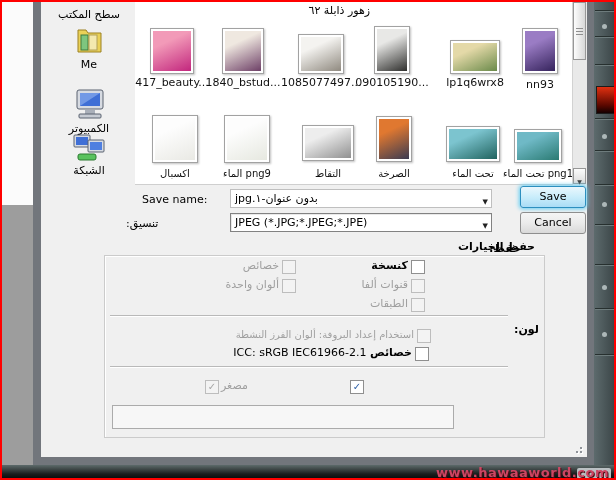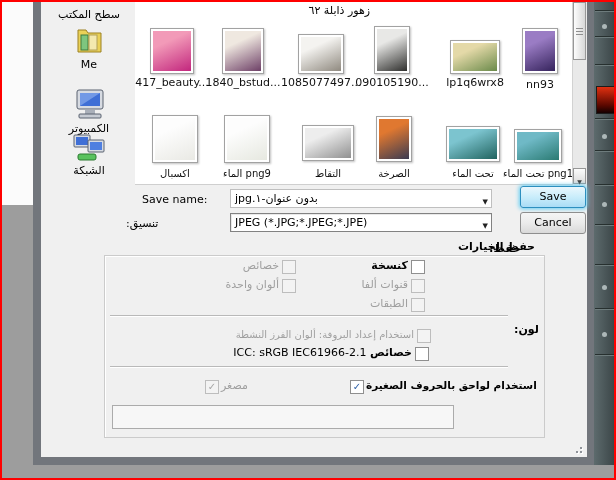--- a/index.html
+++ b/index.html
@@ -249,22 +249,25 @@
     <span dir="ltr">ICC: sRGB IEC61966-2.1</span>
   </div>
   <div class="cb" style="left:413px;top:345px"></div>
 
   <div class="divider" style="left:108px;top:364px"></div>
 
   <div class="cb gray" style="left:203px;top:378px">✓</div>
   <div class="lab dis" dir="rtl" style="left:219px;top:377px">مصغر</div>
 
   <div class="cb" style="left:348px;top:378px">✓</div>
-  <div class="lab b" dir="rtl" style="left:364px;top:377px;font-size:10.5px">استخدام لواحق بالحروف الصغيرة</div>
 
   <div class="abs status-box"></div>
 
   <div class="grip-dot" style="left:578px;top:449px"></div>
   <div class="grip-dot" style="left:574px;top:449px"></div>
   <div class="grip-dot" style="left:578px;top:445px"></div>
 
+  <div class="abs bottom-band">
+    <div class="corner-box"></div>
+    <span class="watermark" style="color: rgb(204, 70, 99);">www.hawaaworld.com</span>
+  </div>
 
 </div>
 
 </body></html>

